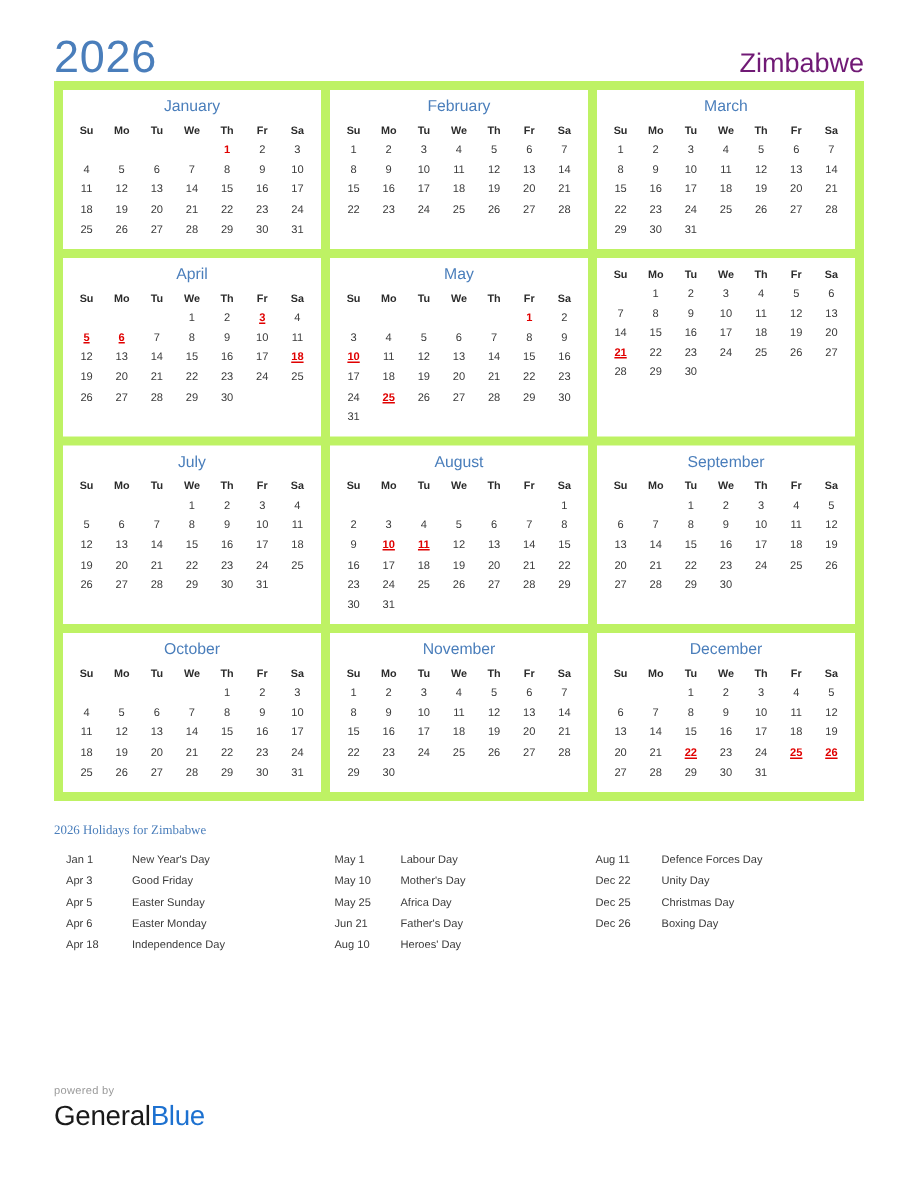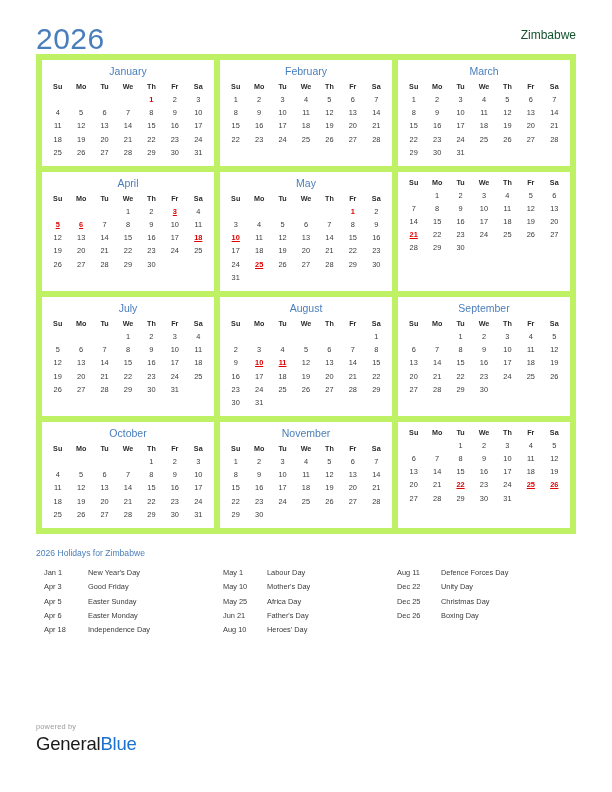--- a/index.html
+++ b/index.html
@@ -32,25 +32,25 @@
     box-sizing: border-box;
   }
   .year-title {
     font-size: 30px;
     color: #4a7ebb;
     font-weight: 400;
     letter-spacing: 0.5px;
     line-height: 1;
   }
   .country-title {
-    font-size: 12px;
-    color: #14532d;
+    font-size: 18px;
+    color: #701a75;
     font-weight: 400;
     line-height: 1;
-    padding-bottom: 13px;
+    padding-bottom: 3px;
   }
 
   
   .calendar-panel {
     background: #bef264;
     padding: 6px;
     box-sizing: border-box;
   }
   .quarter-row {
     display: flex;
@@ -109,20 +109,21 @@
 
   
   .holidays-section {
     margin-top: 14px;
   }
   .holidays-title {
     color: #4a7ebb;
     font-size: 8.6px;
     margin-bottom: 9px;
     line-height: 1.3;
+    font-family: Liberation Serif, serif;
   }
   .holidays-columns {
     display: flex;
     padding-left: 8px;
   }
   .holiday-col {
     width: 180px;
   }
   .holiday-col:nth-child(2) { width: 175px; }
   .holiday-col:nth-child(3) { width: 180px; }
@@ -875,20 +876,21 @@
                 <td class="empty"></td>
                 <td class="empty"></td>
                 <td class="empty"></td>
                 <td class="empty"></td>
                 <td class="empty"></td>
               </tr>
             </tbody>
           </table>
         </div>
         <div class="month-card">
+          <div class="month-name">December</div>
           <table class="month-grid">
             <thead>
               <tr>
                 <th>Su</th>
                 <th>Mo</th>
                 <th>Tu</th>
                 <th>We</th>
                 <th>Th</th>
                 <th>Fr</th>
                 <th>Sa</th>

